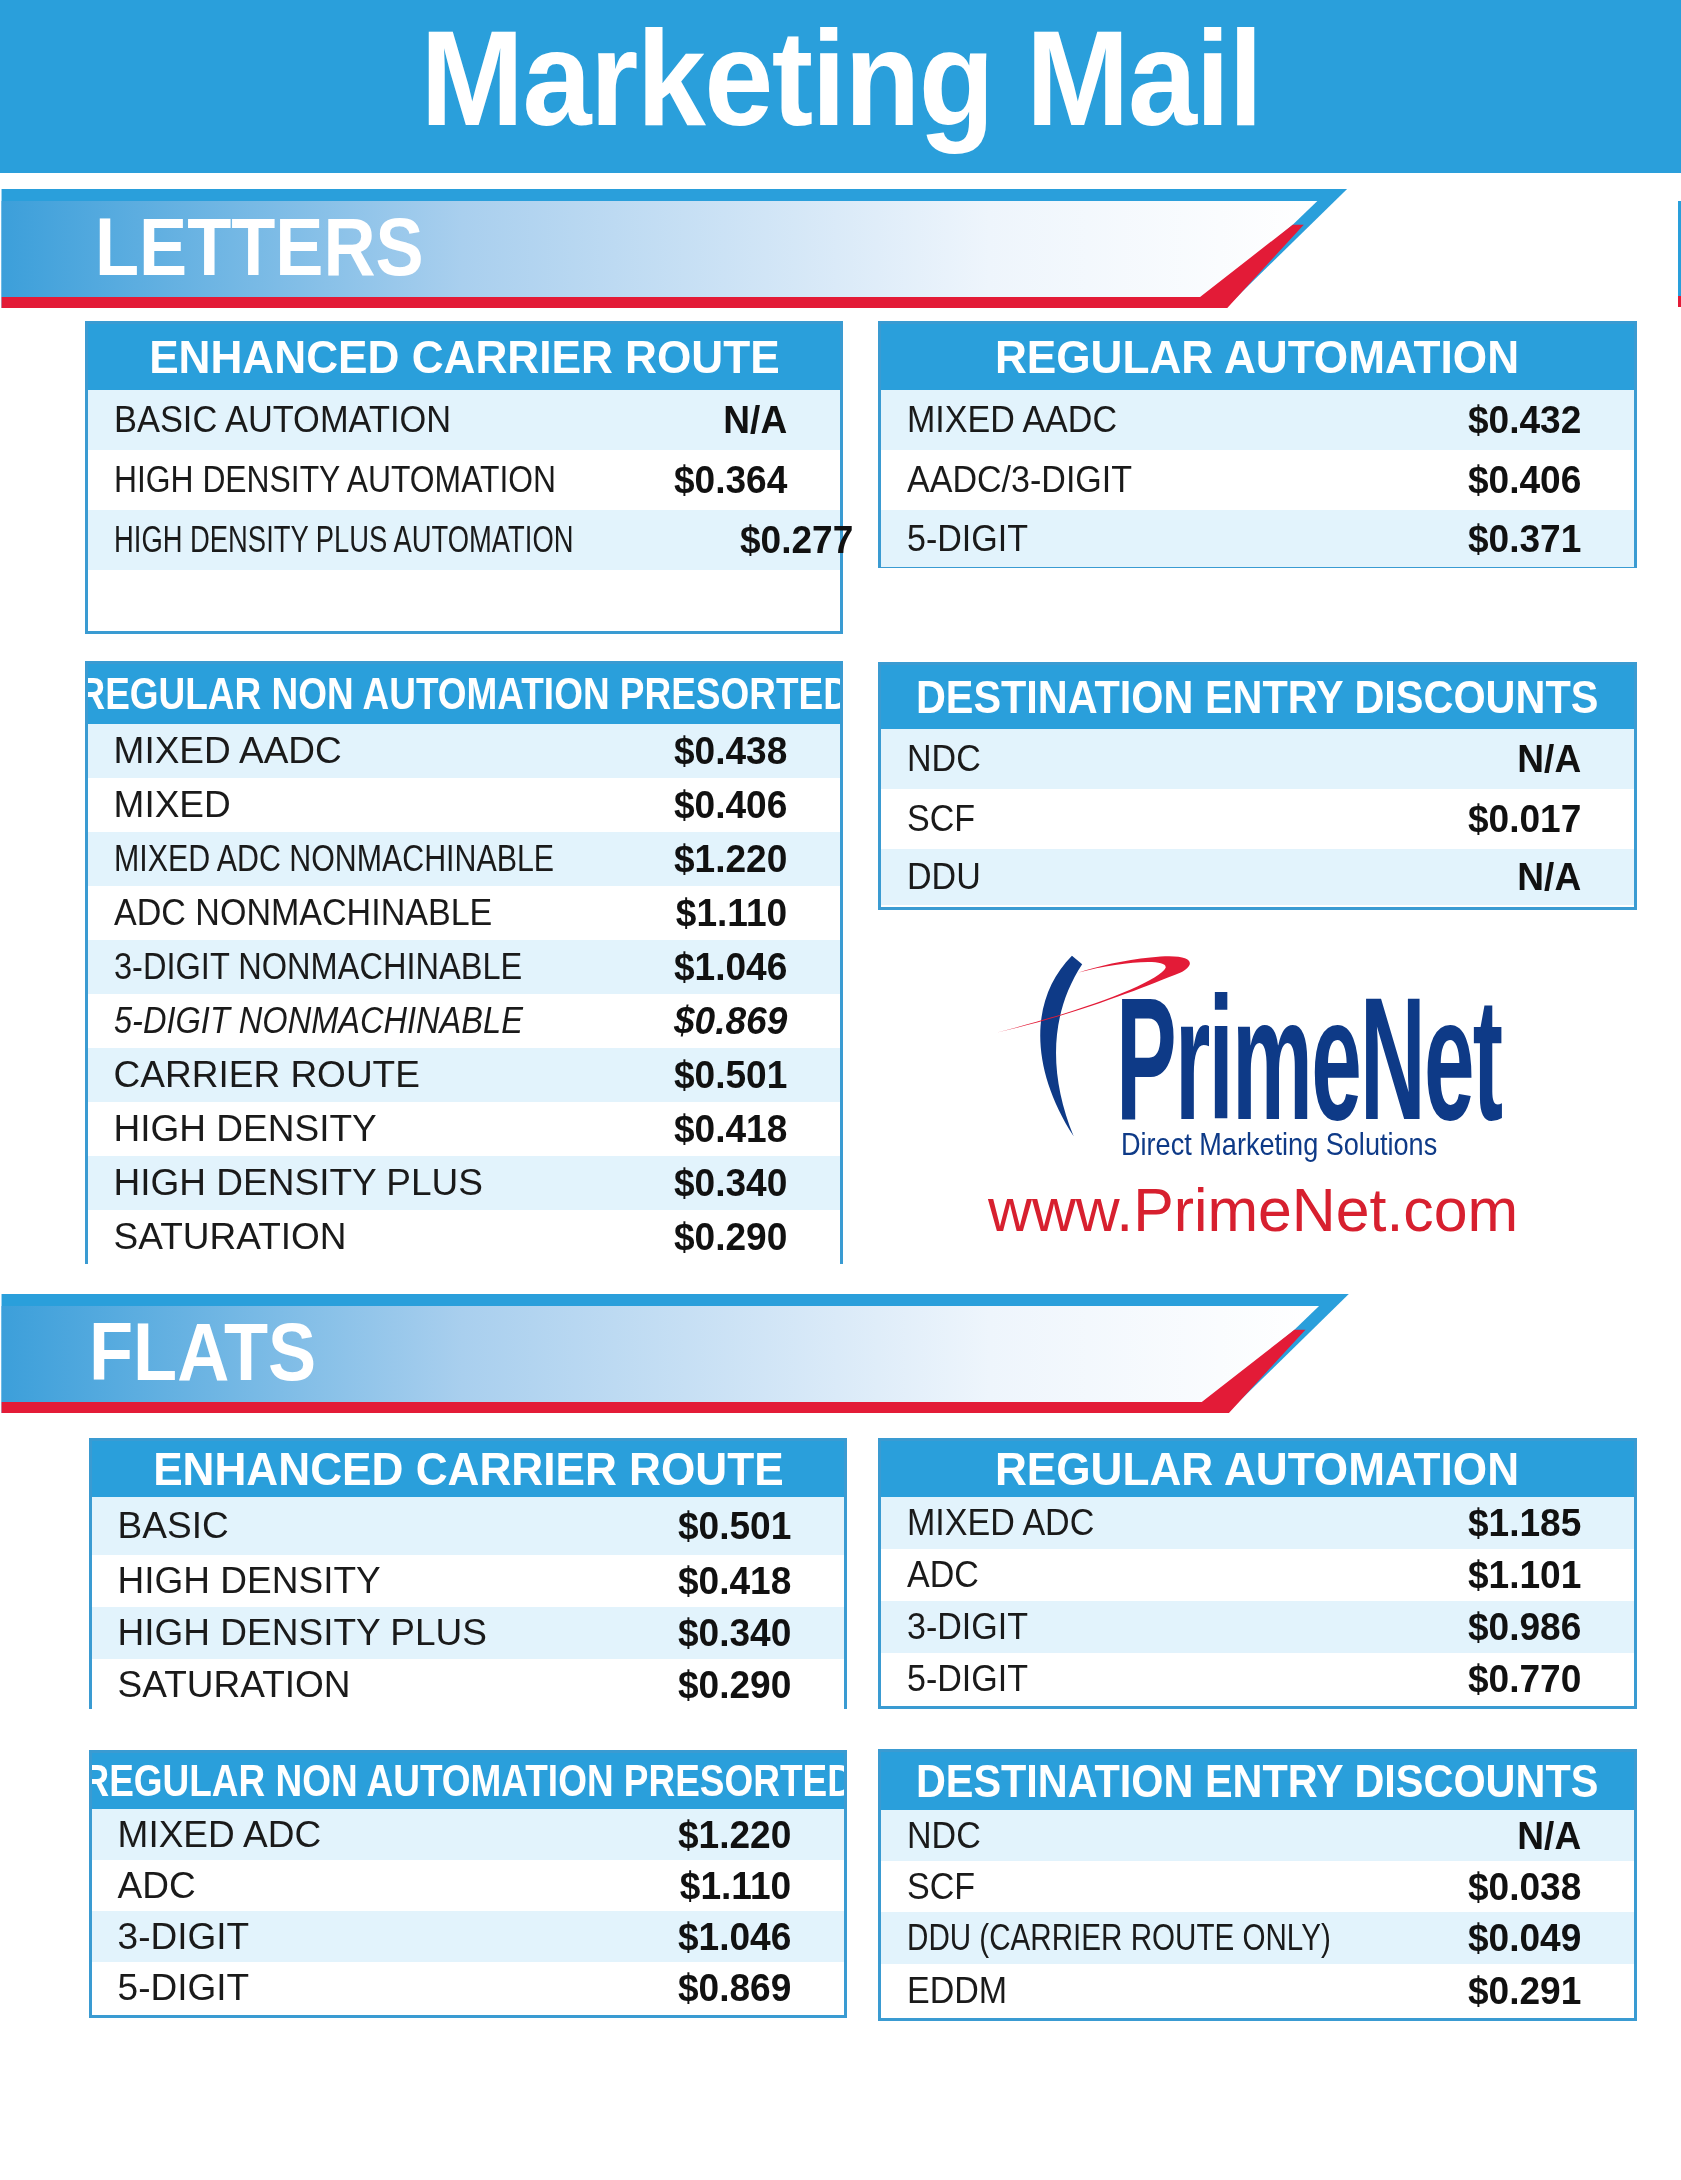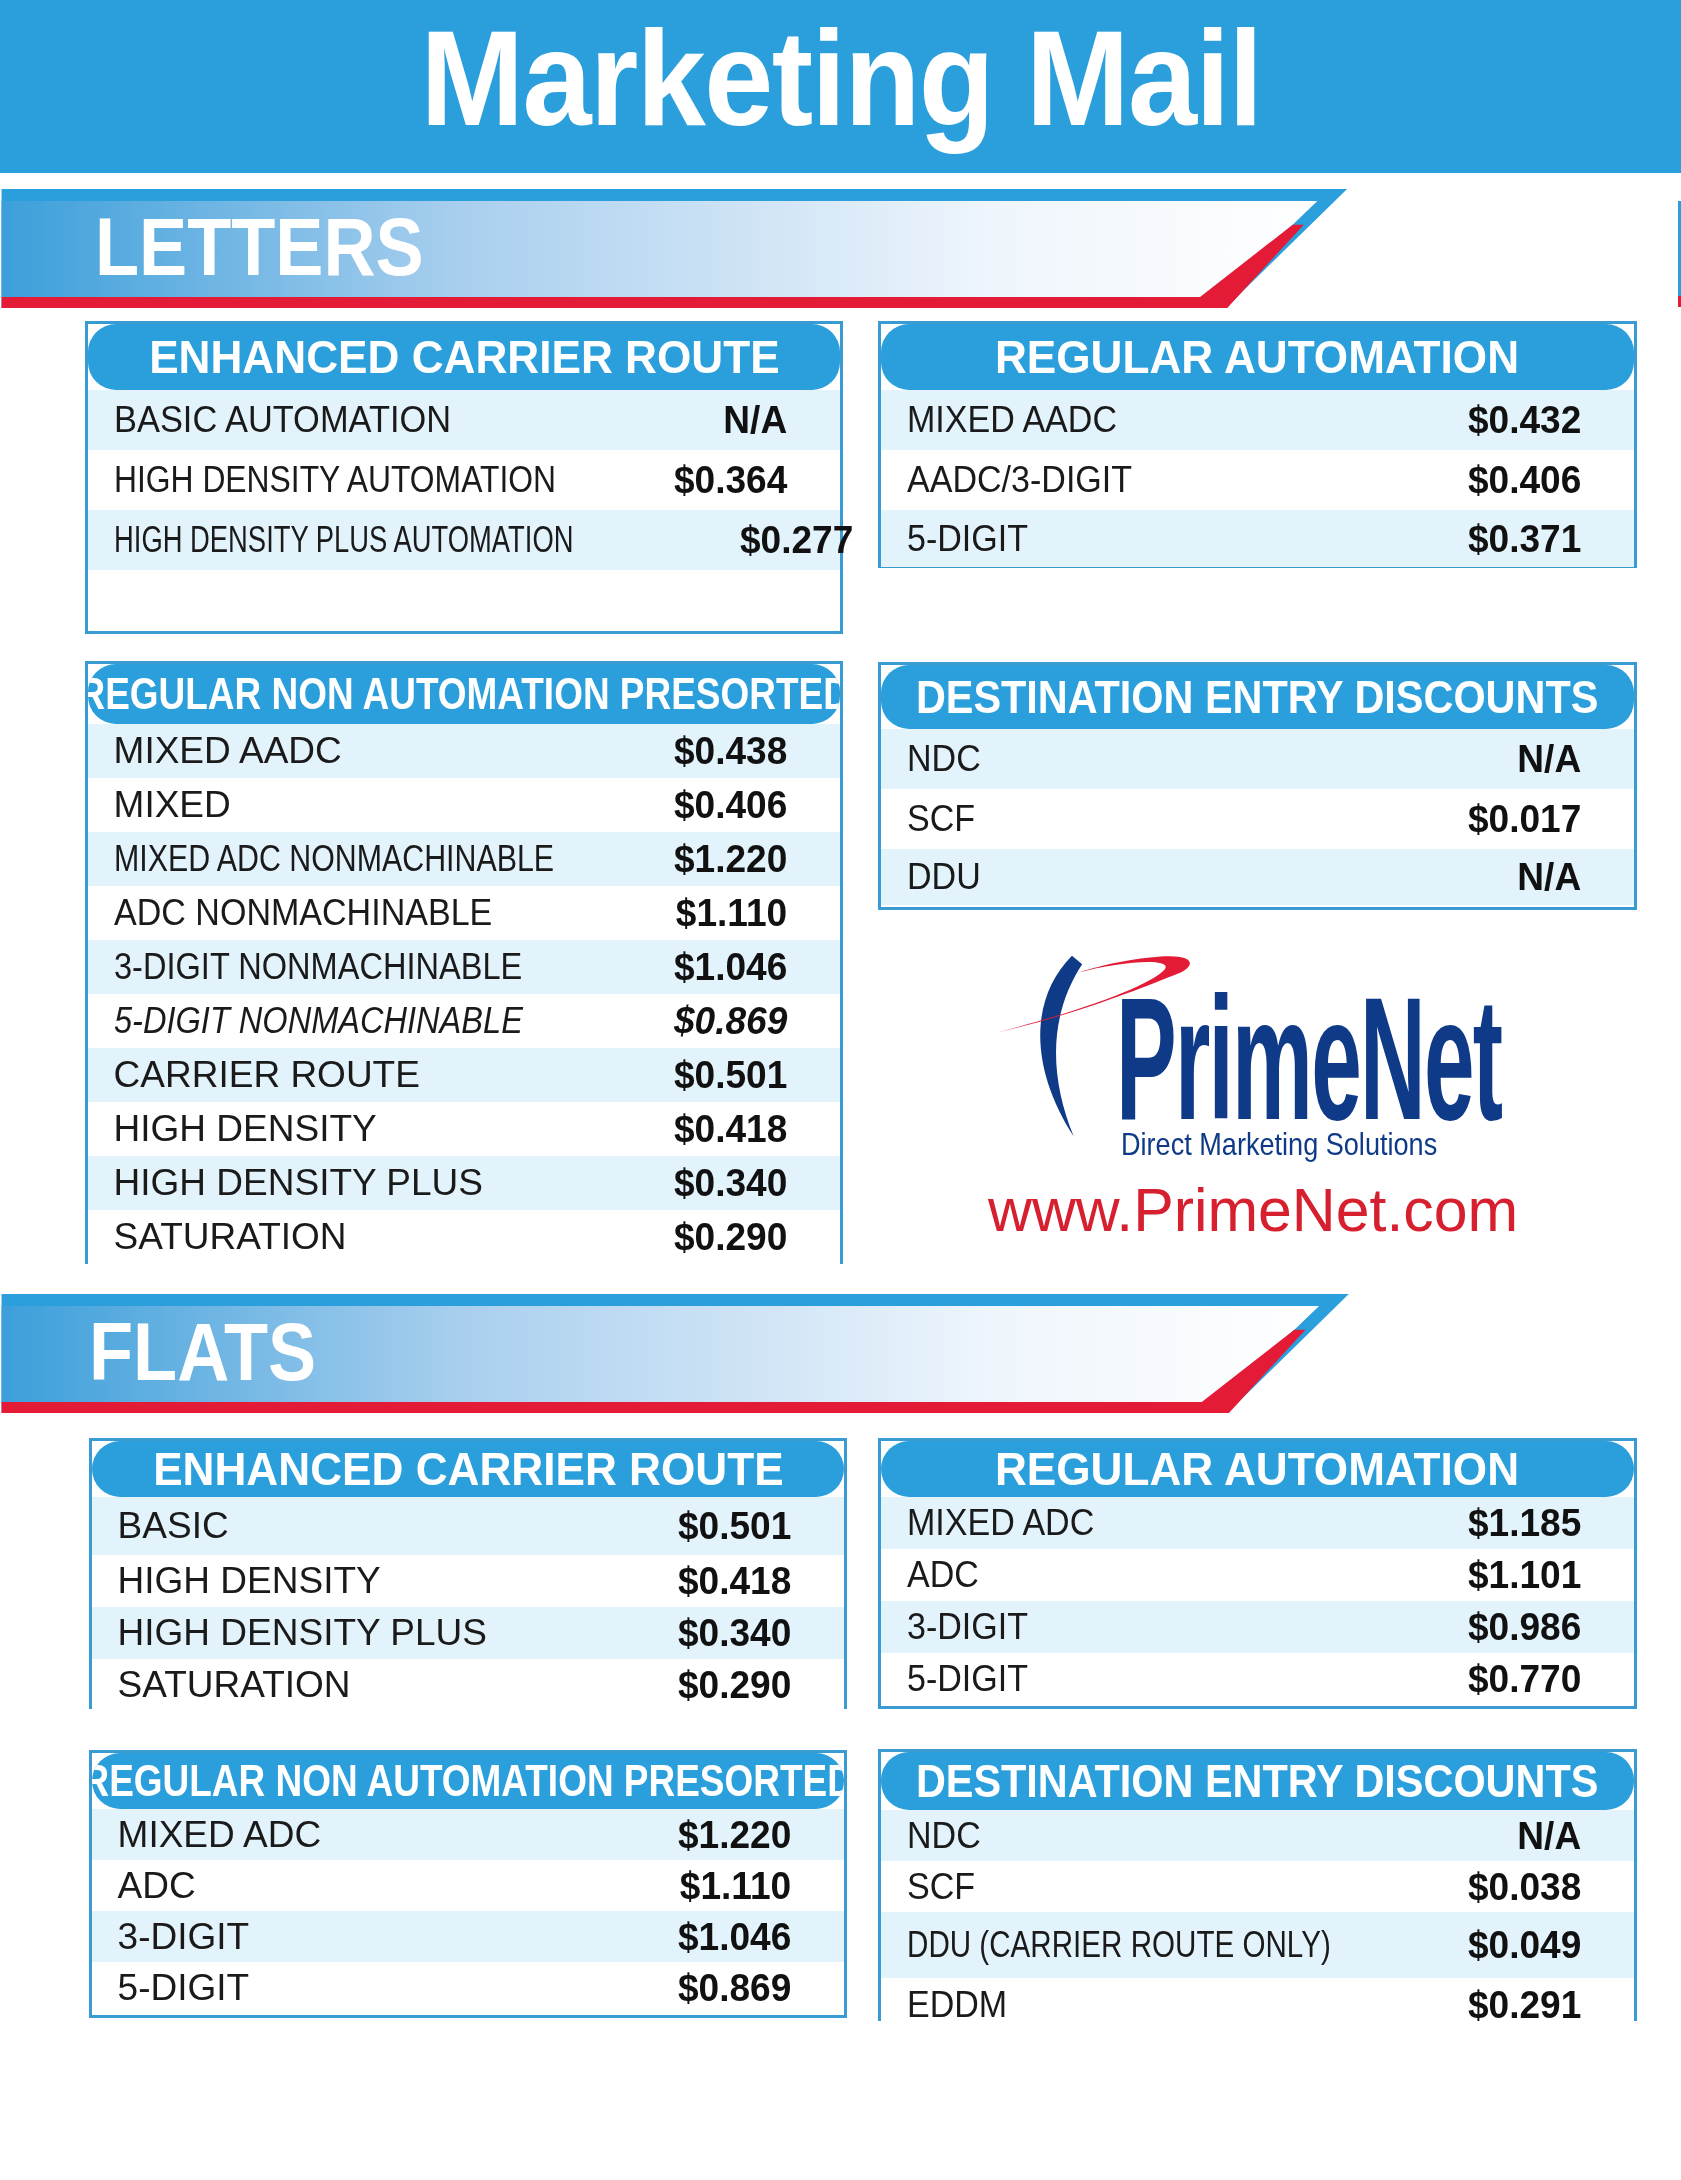--- a/index.html
+++ b/index.html
@@ -24,21 +24,21 @@
     transform: scaleX(0.88); transform-origin: left center;
   }
   .edge-sliver { position: absolute; right: 0; width: 3.4px; }
 
   .rate-table {
     position: absolute; border: 3.4px solid #3A9BD2; background: #ffffff;
   }
   .rate-table .tbl-head {
     background: #2A9FDB; color: #ffffff; font-weight: bold;
     display: flex; align-items: center; justify-content: center;
-    white-space: nowrap; overflow: hidden; border-radius: 28px;
+    white-space: nowrap; overflow: hidden;
   }
   .rate-table .tbl-head span { display: inline-block; transform-origin: center; }
   .rate-row {
     display: flex; align-items: center; justify-content: space-between;
     padding: 0 53px 0 25.6px; white-space: nowrap;
   }
   .rate-row:nth-child(odd) { background: #E2F3FC; }
   .rate-row:nth-child(even) { background: #ffffff; }
   .rate-label { font-size: 37px; color: #1a1a1a; display: inline-block; transform-origin: left center; }
   .rate-value { font-size: 39px; font-weight: bold; color: #111111; display: inline-block; transform-origin: right center; transform: scaleX(0.95); }
@@ -302,21 +302,21 @@
   </div>
   <div>
     <div class="rate-row" style="height:51px;">
       <span class="rate-label" style="transform:scaleX(0.92);">NDC</span>
       <span class="rate-value">N/A</span>
     </div>
     <div class="rate-row" style="height:51px;">
       <span class="rate-label" style="transform:scaleX(0.92);">SCF</span>
       <span class="rate-value">$0.038</span>
     </div>
-    <div class="rate-row" style="height:66px;">
+    <div class="rate-row" style="height:52px;">
       <span class="rate-label" style="transform:scaleX(0.8);">DDU (CARRIER ROUTE ONLY)</span>
       <span class="rate-value">$0.049</span>
     </div>
     <div class="rate-row" style="height:54px;">
       <span class="rate-label" style="transform:scaleX(0.92);">EDDM</span>
       <span class="rate-value">$0.291</span>
     </div>
   </div>
 </div>
 

